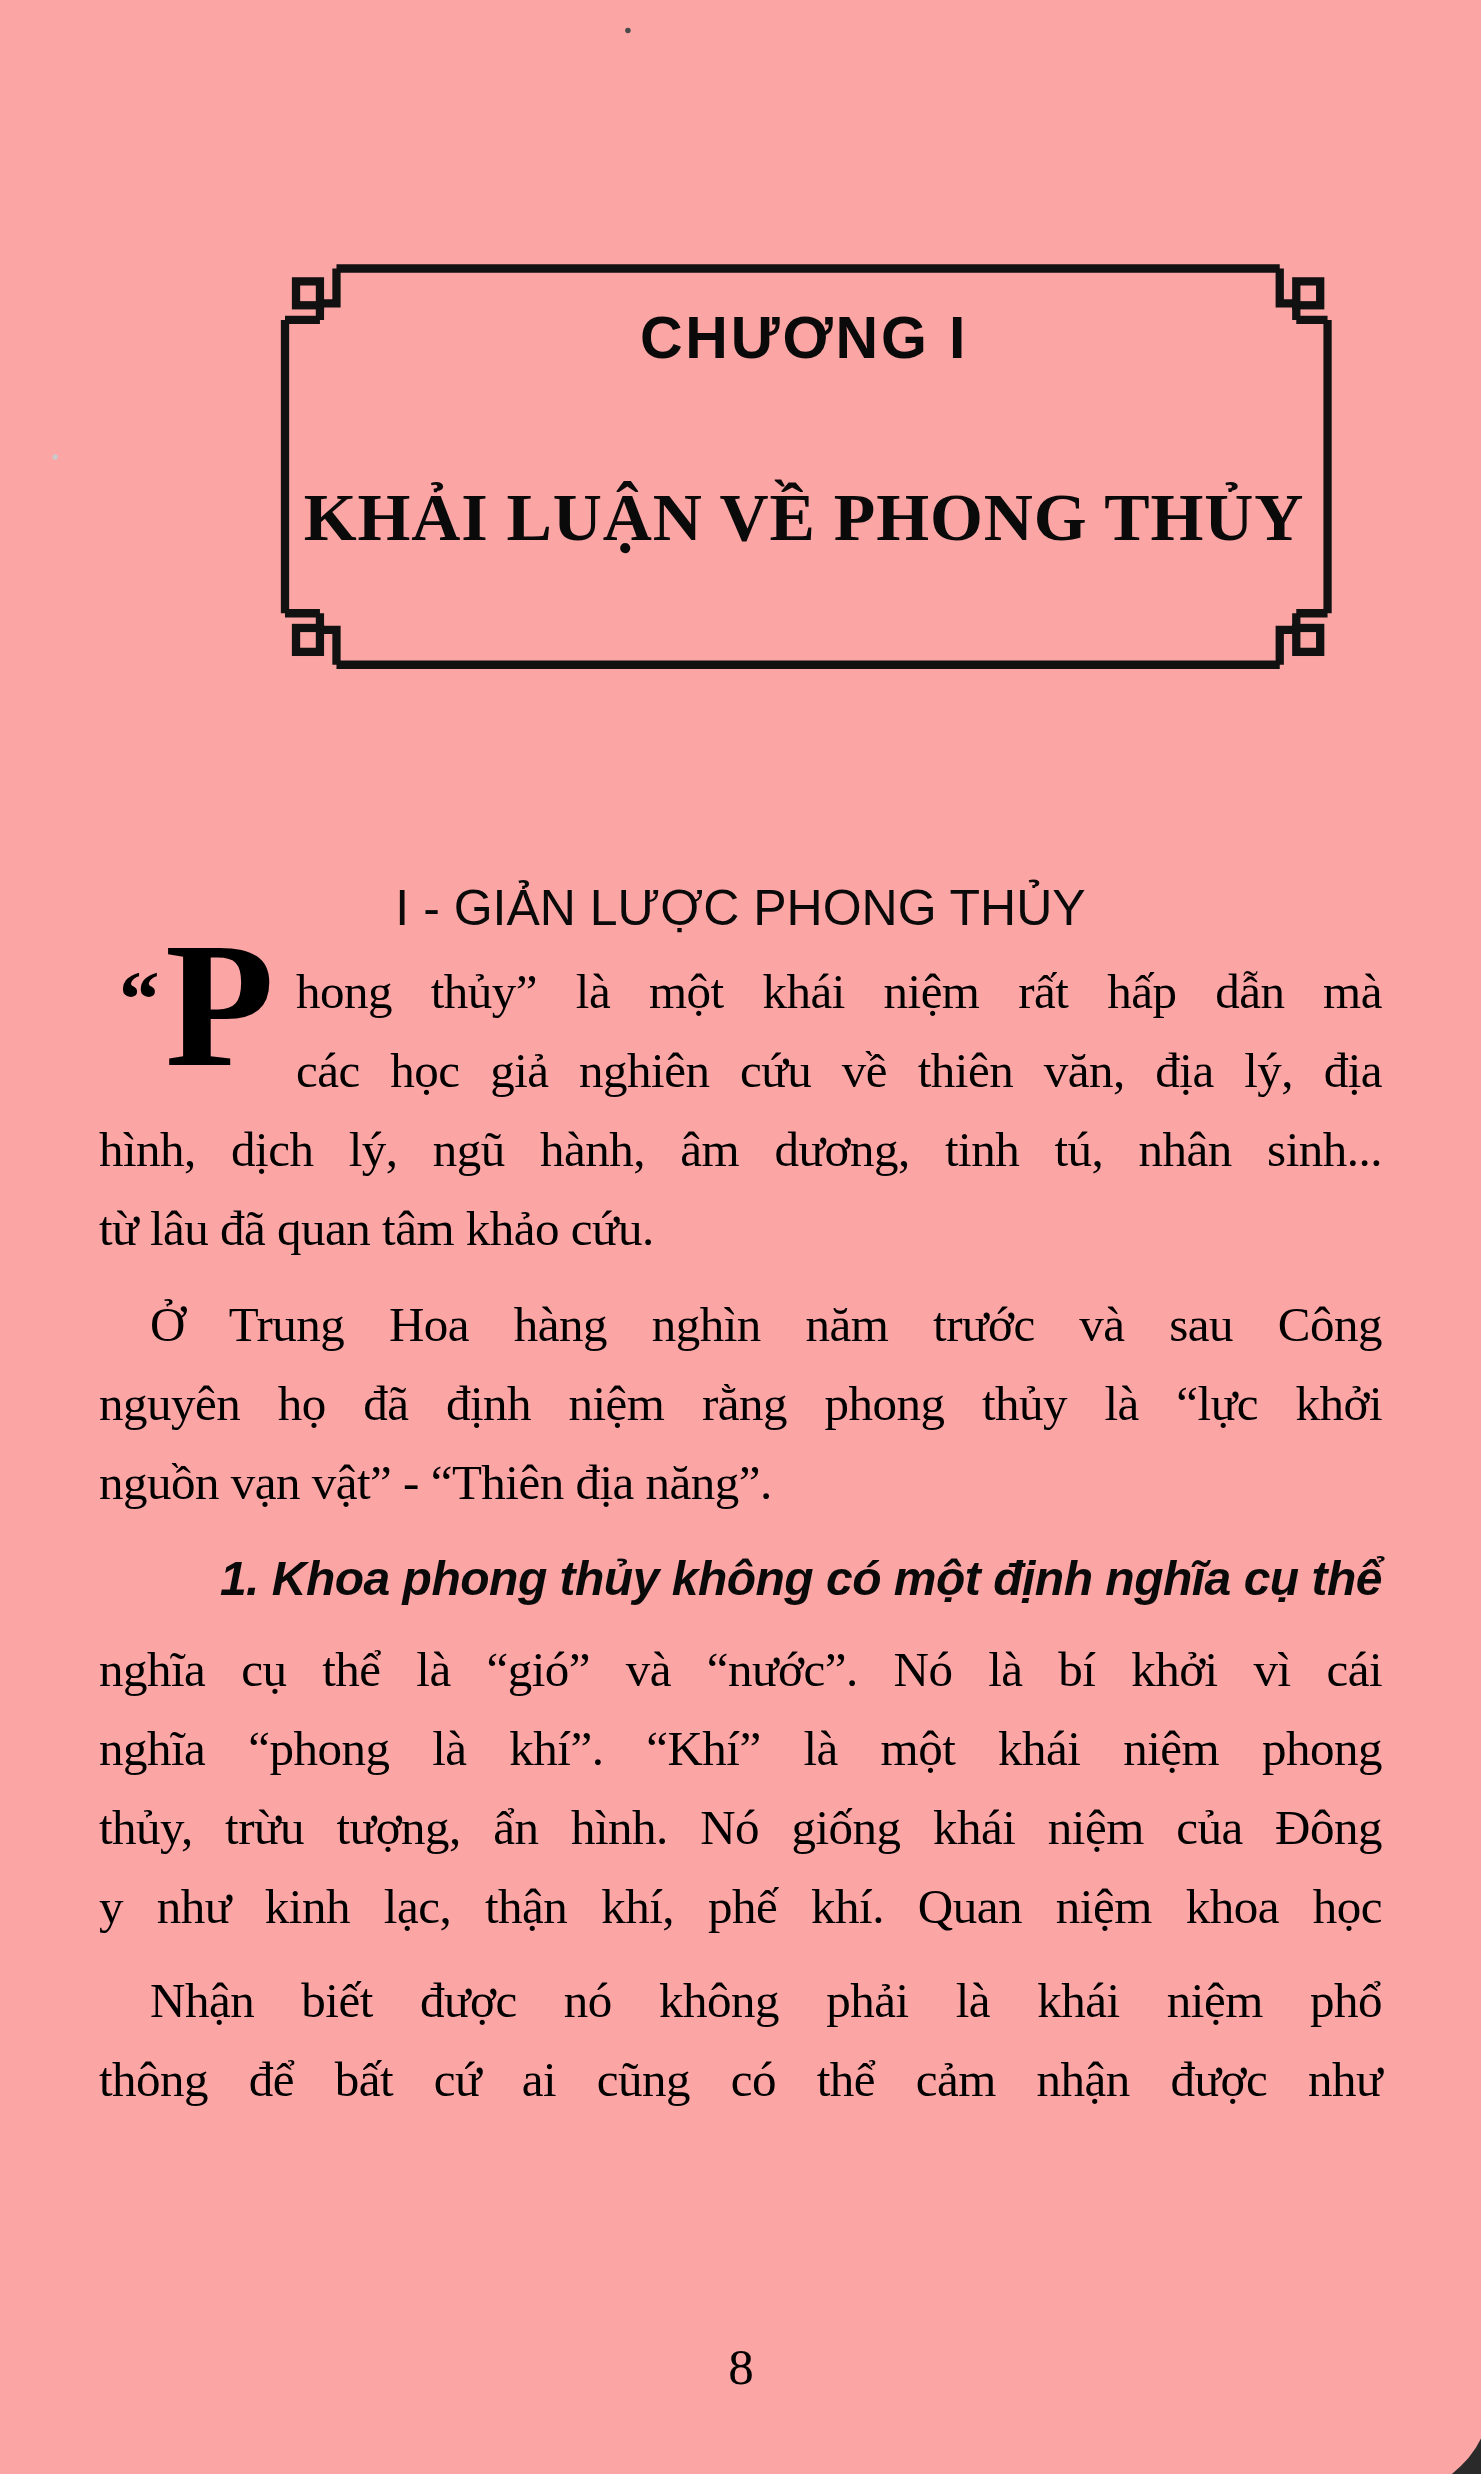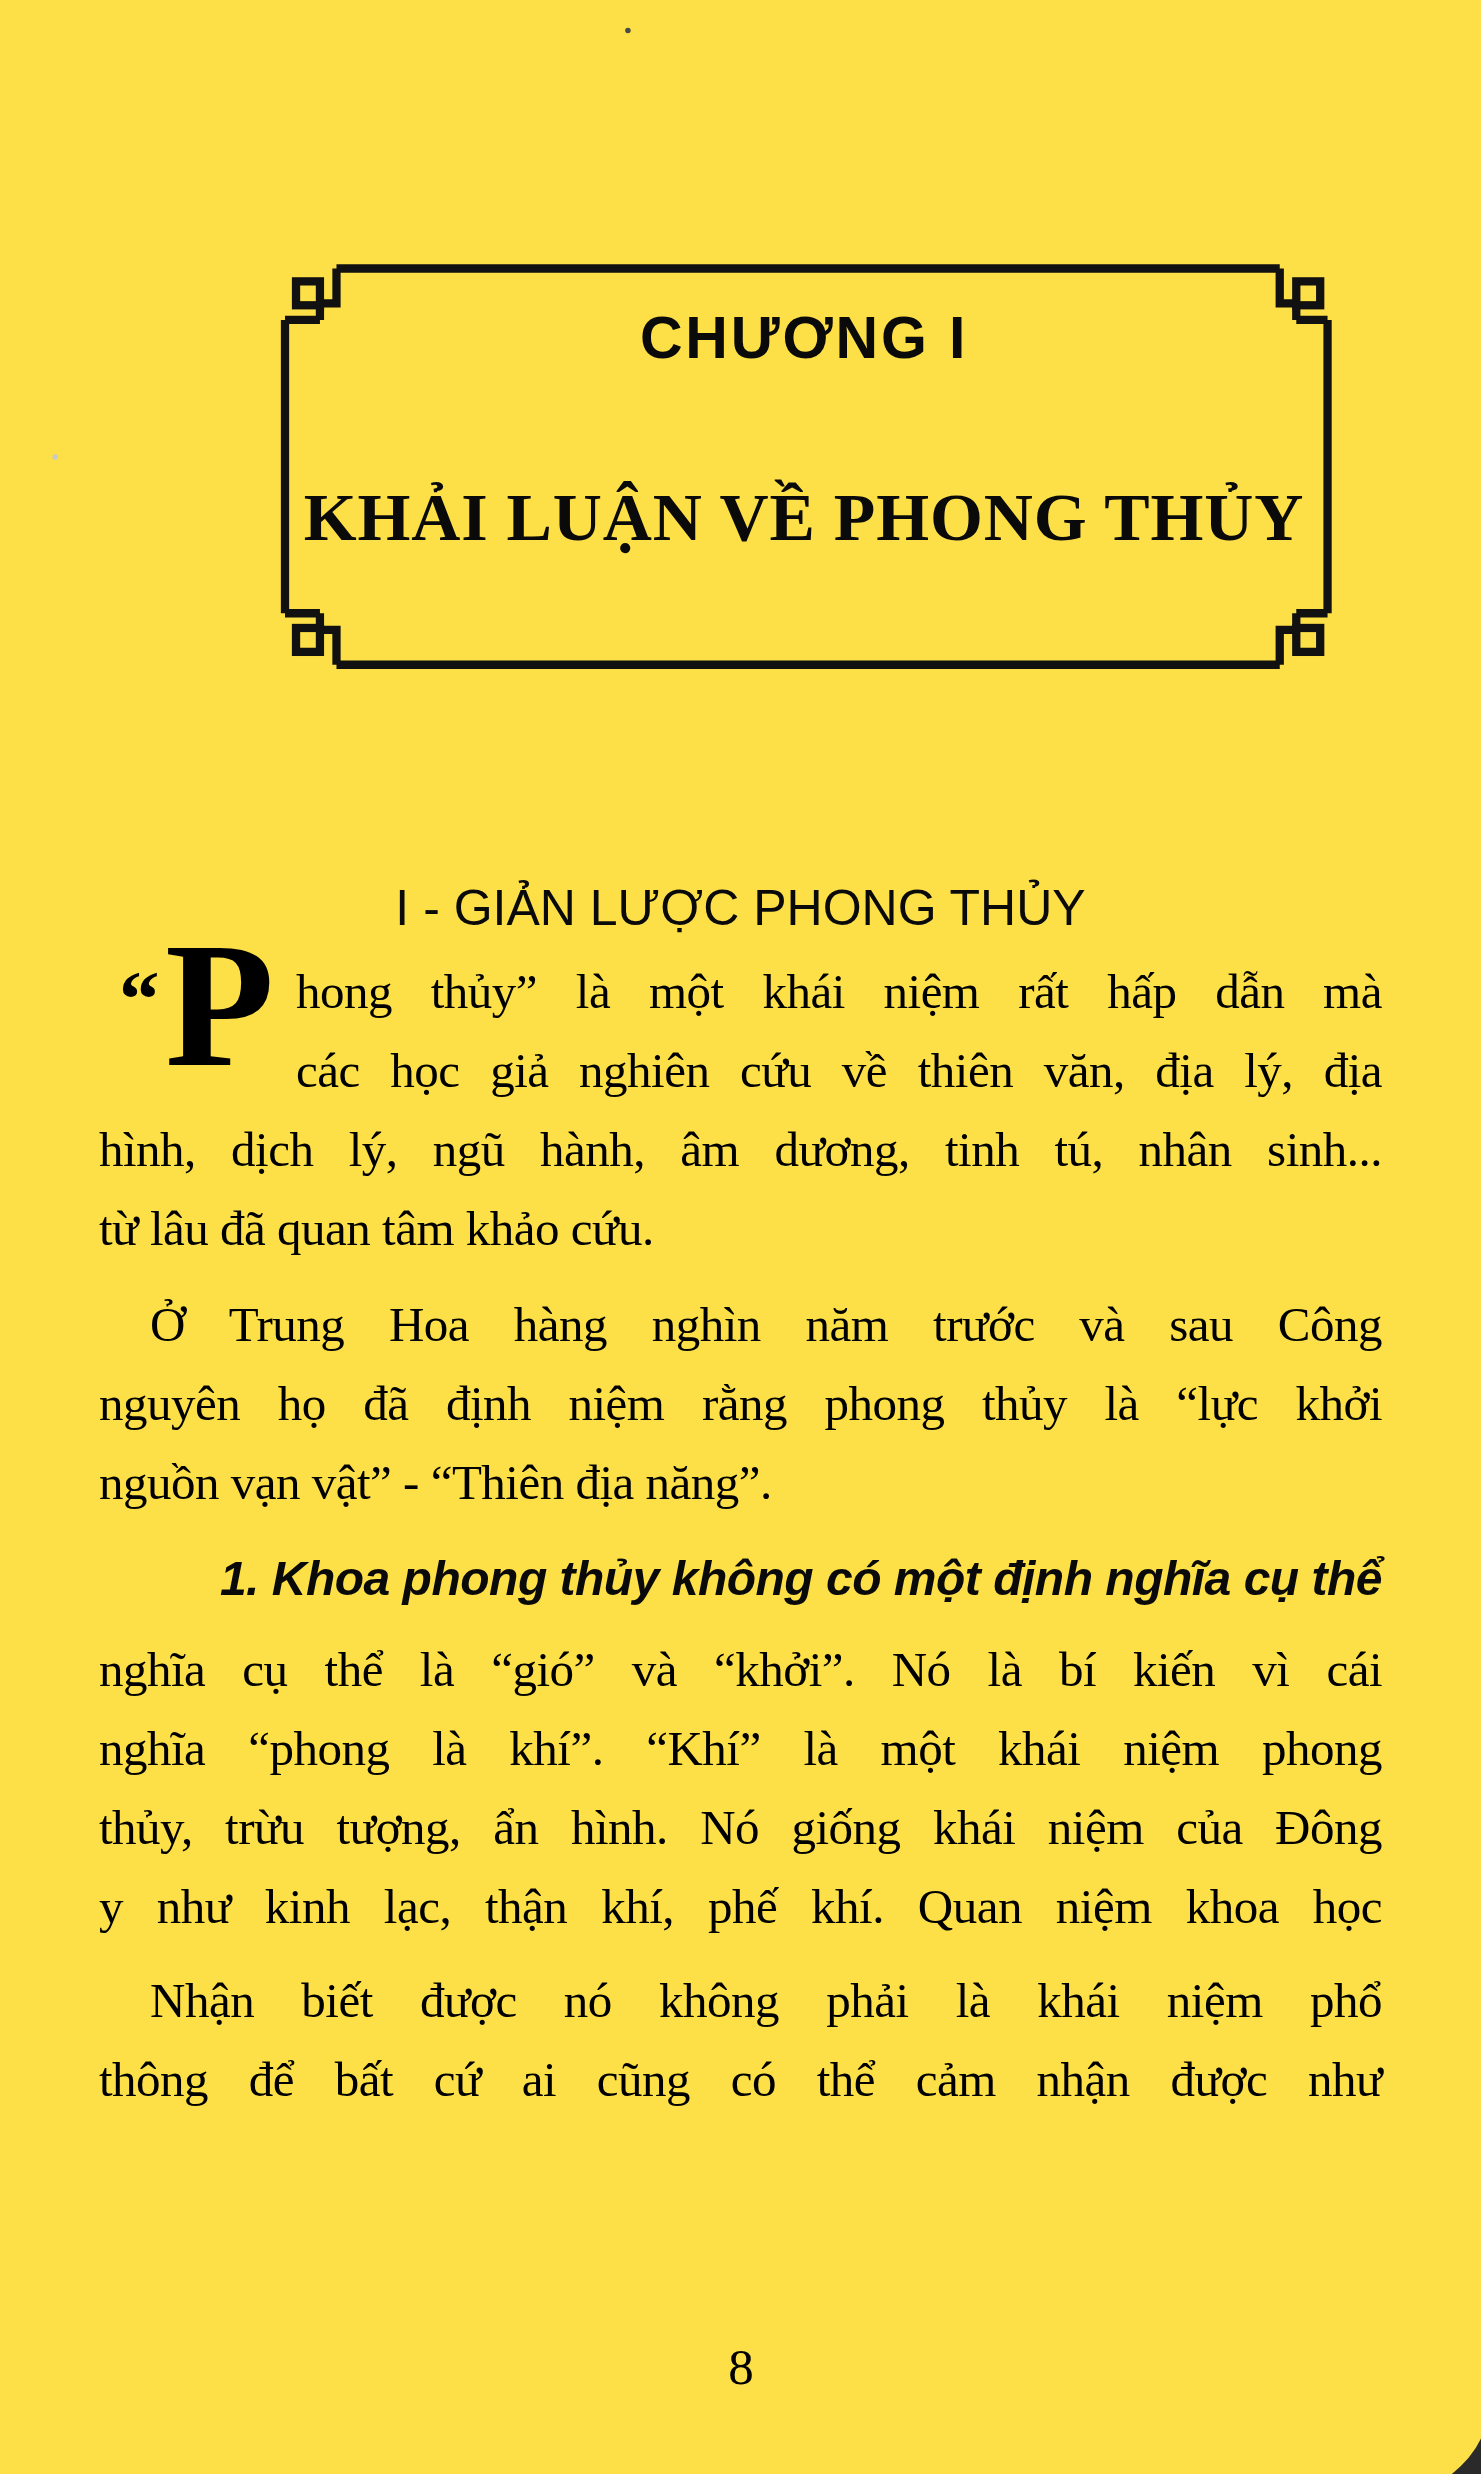--- a/index.html
+++ b/index.html
@@ -1,18 +1,18 @@
 <!DOCTYPE html>
 <html style="font-size:14.7px"><head>
 <meta charset="utf-8">
 <style>
   html,body{margin:0;padding:0;background:#e8e8e8;}
   .page{
     position:relative; width:1482px; height:2475px; margin:0 auto;
-    background:#fde047; overflow:hidden;
+    background:#fca5a5; overflow:hidden;
     font-family:"Liberation Serif", serif; color:#0c0c0c;
   }
   .abs{position:absolute;}
   
   #frame-svg{position:absolute; left:0; top:0; width:1482px; height:2475px; pointer-events:none;}
   
   .kicker{
     left:281px; top:309px; width:1046px; text-align:center;
     font-family:"Liberation Sans", sans-serif; font-weight:700;
     font-size:59px; line-height:1; letter-spacing:2.8px; color:#0a0a0a;
@@ -111,21 +111,21 @@
 
     <div class="para mt1">
       <div class="line j indent-sm">Ở Trung Hoa hàng nghìn năm trước và sau Công</div>
       <div class="line j">nguyên họ đã định niệm rằng phong thủy là “lực khởi</div>
       <div class="line nj">nguồn vạn vật” - “Thiên địa năng”.</div>
     </div>
 
     <div class="sub-heading">1. Khoa phong thủy không có một định nghĩa cụ thể</div>
 
     <div class="para mt2">
-      <div class="line j">nghĩa cụ thể là “gió” và “khởi”. Nó là bí kiến vì cái</div>
+      <div class="line j">nghĩa cụ thể là “gió” và “nước”. Nó là bí khởi vì cái</div>
       <div class="line j">nghĩa “phong là khí”. “Khí” là một khái niệm phong</div>
       <div class="line j">thủy, trừu tượng, ẩn hình. Nó giống khái niệm của Đông</div>
       <div class="line j">y như kinh lạc, thận khí, phế khí. Quan niệm khoa học</div>
     </div>
 
     <div class="para mt3">
       <div class="line j indent-sm">Nhận biết được nó không phải là khái niệm phổ</div>
       <div class="line j">thông để bất cứ ai cũng có thể cảm nhận được như</div>
     </div>
 

